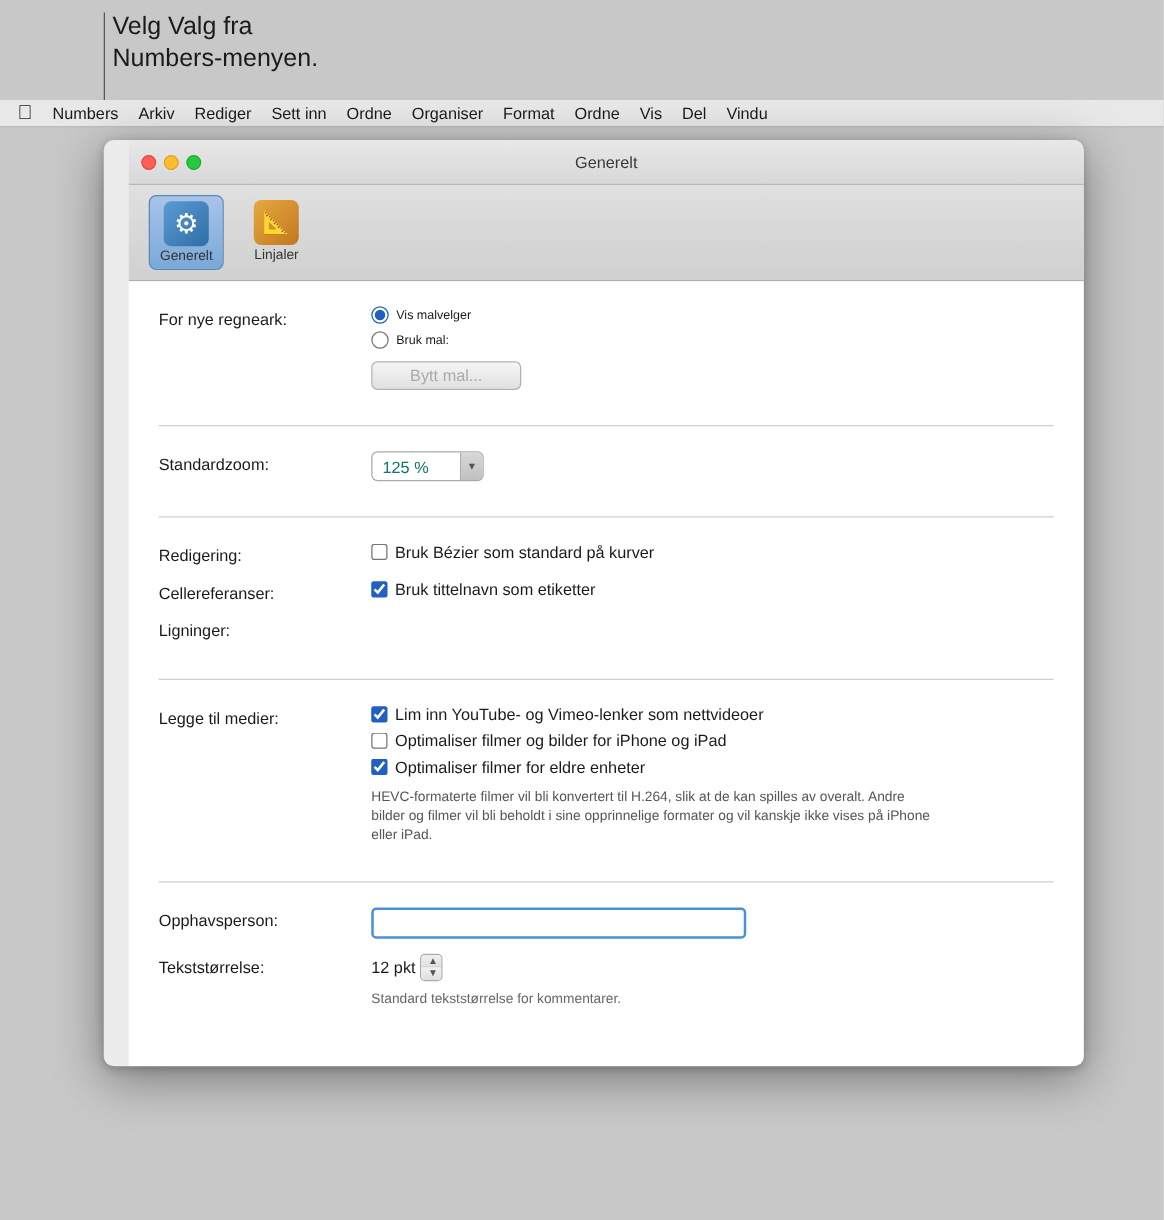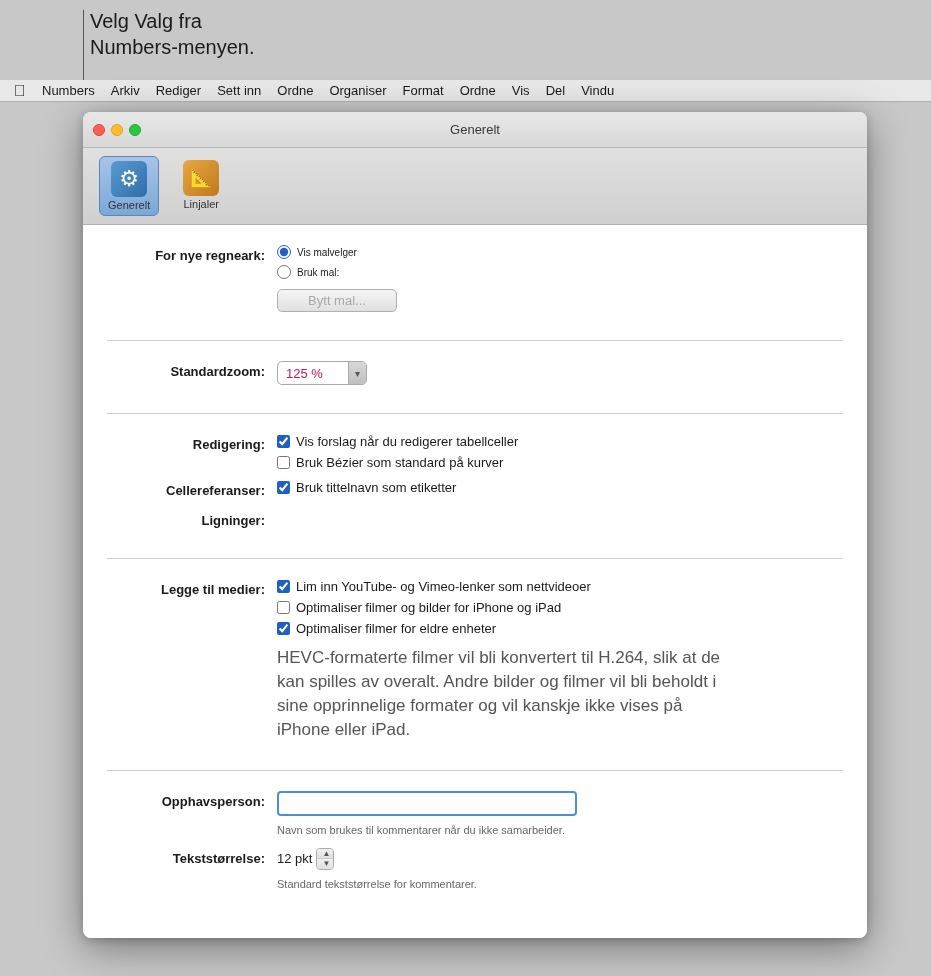--- a/index.html
+++ b/index.html
@@ -60,20 +60,21 @@
     
     .window {
       position: absolute;
       top: 112px;
       left: 83px;
       width: 784px;
       background: #ececec;
       border-radius: 8px;
       box-shadow: 0 10px 40px rgba(0,0,0,0.4), 0 2px 8px rgba(0,0,0,0.2);
       overflow: hidden;
+      padding-left: 20px;
     }
 
     
     .titlebar {
       height: 36px;
       background: linear-gradient(to bottom, #e8e8e8, #d8d8d8);
       border-bottom: 1px solid #b8b8b8;
       display: flex;
       align-items: center;
       justify-content: center;
@@ -171,26 +172,26 @@
       border-bottom: none;
       margin-bottom: 0;
     }
 
     .form-row {
       display: flex;
       align-items: flex-start;
       margin-bottom: 8px;
     }
     .form-label {
-      font-weight: bold;
+      font-weight: normal;
       font-size: 13px;
       color: #1a1a1a;
       width: 170px;
       min-width: 170px;
-      text-align: right;
+      text-align: left;
       padding-right: 12px;
       padding-top: 2px;
       line-height: 1.4;
     }
     .form-controls {
       flex: 1;
       display: flex;
       flex-direction: column;
       gap: 6px;
     }
@@ -248,21 +249,21 @@
       border-radius: 5px;
       background: white;
       overflow: hidden;
       width: 90px;
       height: 24px;
     }
     .zoom-value {
       flex: 1;
       padding: 2px 8px;
       font-size: 13px;
-      color: #be185d;
+      color: #0f766e;
     }
     .zoom-arrow {
       background: linear-gradient(to bottom, #d8d8d8, #c0c0c0);
       border-left: 1px solid #aaa;
       padding: 2px 6px;
       font-size: 10px;
       color: #555;
       height: 100%;
       display: flex;
       align-items: center;
@@ -311,21 +312,21 @@
     .spinner-up { border-bottom: 1px solid #ccc; }
 
     .hint-text {
       font-size: 11px;
       color: #666;
       margin-top: 2px;
     }
 
     
     .hevc-text {
-      font-size: 17px;
+      font-size: 11px;
       color: #555;
       margin-top: 4px;
       max-width: 450px;
       line-height: 1.4;
     }
 
     .toolbar-icon-abc-inner {
       display: flex;
       flex-direction: column;
       align-items: center;
@@ -425,24 +426,20 @@
         </div>
       </div>
     </div>
 
     <div class="form-section">
 
       <div class="form-row" style="margin-bottom:10px">
         <div class="form-label">Redigering:</div>
         <div class="form-controls">
           <div class="checkbox-row">
-            <input type="checkbox" class="checkbox-input" checked="" style="">
-            <span class="checkbox-label">Vis forslag når du redigerer tabellceller</span>
-          </div>
-          <div class="checkbox-row">
             <input type="checkbox" class="checkbox-input" style="">
             <span class="checkbox-label">Bruk Bézier som standard på kurver</span>
           </div>
         </div>
       </div>
 
       <div class="form-row" style="margin-bottom:10px">
         <div class="form-label">Cellereferanser:</div>
         <div class="form-controls">
           <div class="checkbox-row">
@@ -476,21 +473,20 @@
           <div class="hevc-text">HEVC-formaterte filmer vil bli konvertert til H.264, slik at de kan spilles av overalt. Andre bilder og filmer vil bli beholdt i sine opprinnelige formater og vil kanskje ikke vises på iPhone eller iPad.</div>
         </div>
       </div>
     </div>
 
     <div class="form-section">
       <div class="form-row">
         <div class="form-label">Opphavsperson:</div>
         <div class="form-controls">
           <input type="text" class="text-input" value="" style="">
-          <div class="hint-text">Navn som brukes til kommentarer når du ikke samarbeider.</div>
         </div>
       </div>
 
       <div class="form-row" style="margin-top:12px">
         <div class="form-label">Tekststørrelse:</div>
         <div class="form-controls">
           <div class="spinner-wrap">
             <span class="spinner-value">12 pkt</span>
             <div class="spinner-btn">
               <div class="spinner-up">▲</div>

